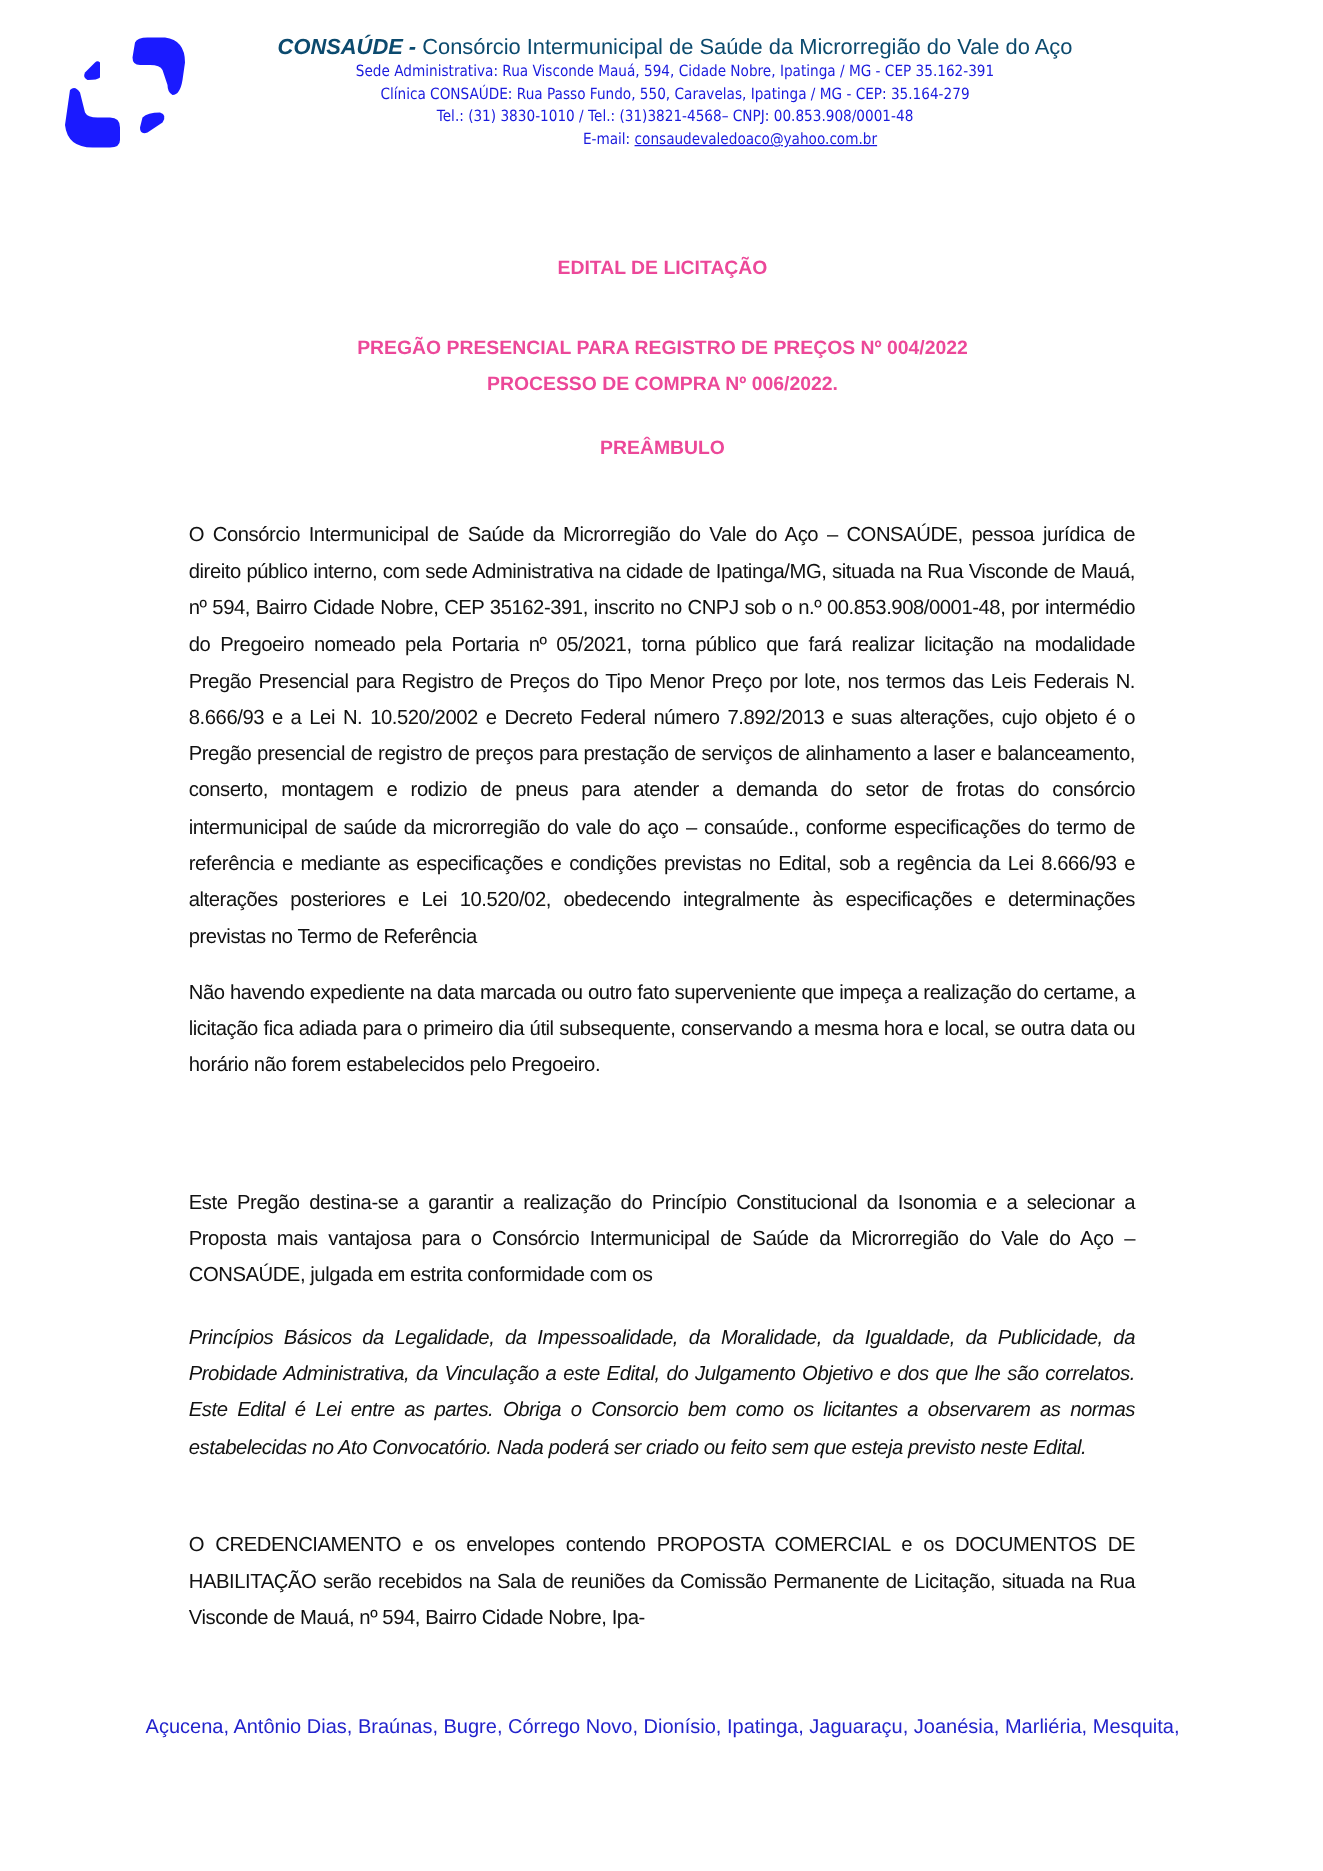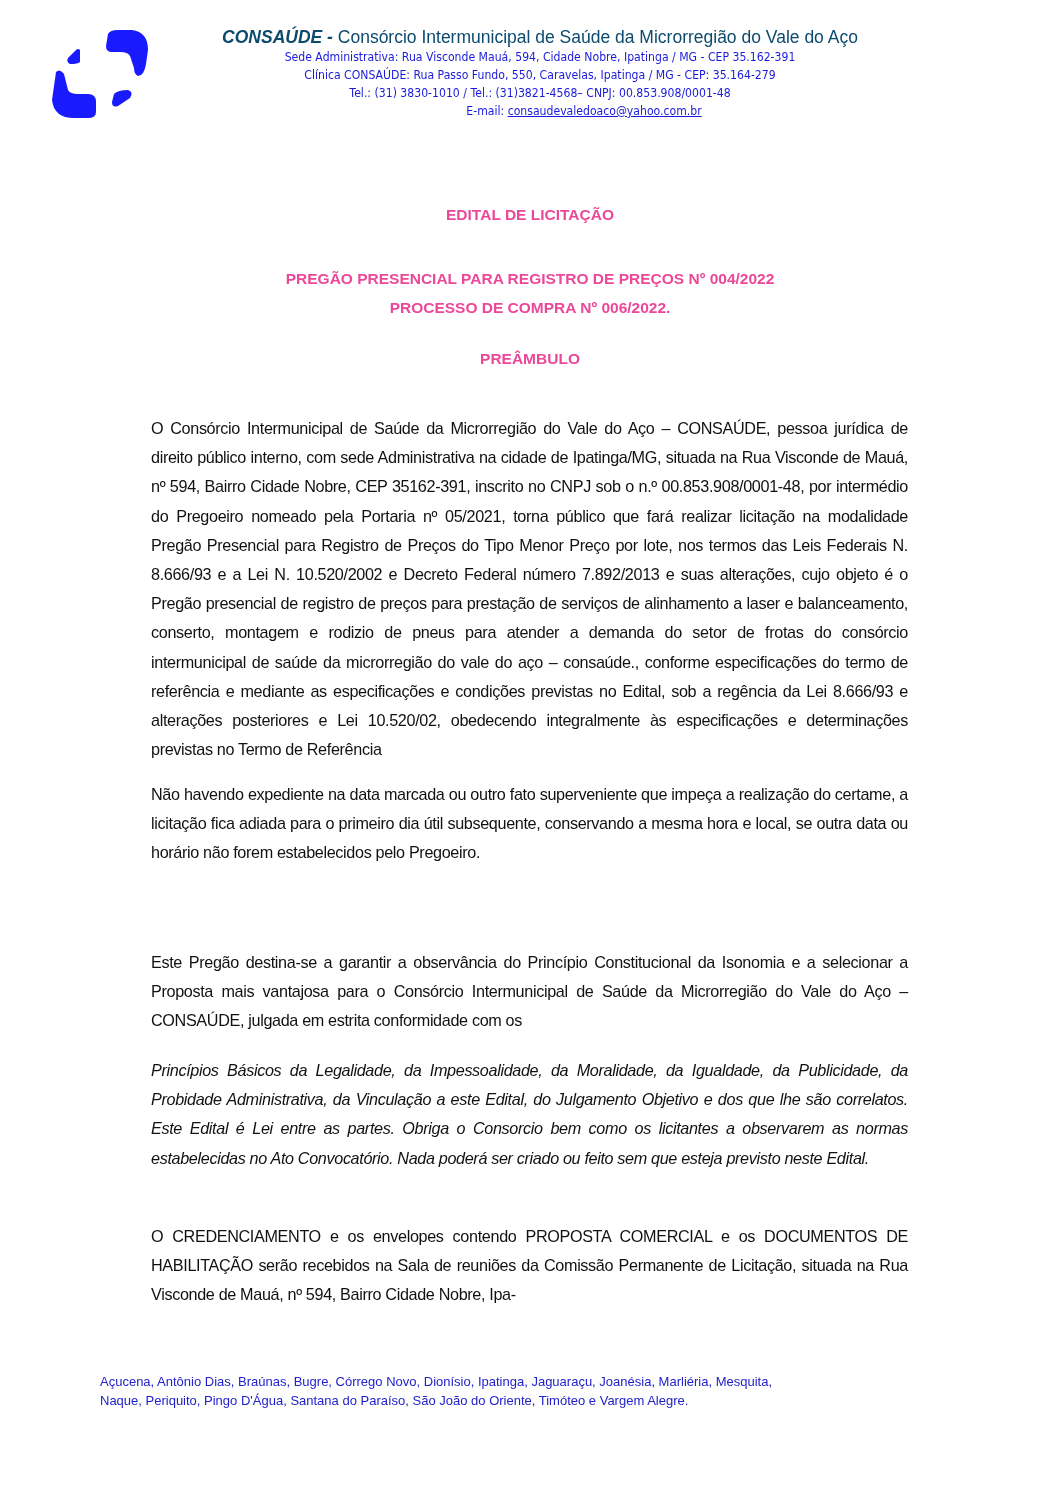--- a/index.html
+++ b/index.html
@@ -20,22 +20,22 @@
   .t3 { top: 350px; text-align: center; }
   .body { position: absolute; left: 151px; width: 757px; font-family: "Liberation Sans", sans-serif;
     font-size: 16.2px; line-height: 29.2px; color: #111; text-align: justify; letter-spacing: -0.35px; }
   .body p { margin: 0; }
   .p1 { top: 414px; }
   .p2 { top: 780px; }
   .p3 { top: 948px; }
   .p4 { top: 1056px; font-style: italic; }
   .p5 { top: 1222px; }
   .body b { font-weight: normal; }
-  .footer { position: absolute; left: 100px; top: 1372px; width: 860px; 
-    font-family: "Liberation Sans", sans-serif; font-size: 13px; line-height: 19px; color: #2222cc; }
+  .footer { position: absolute; left: 100px; top: 1372px; width: 860px; text-align: center;
+    font-family: "Liberation Sans", sans-serif; font-size: 16px; line-height: 19px; color: #2222cc; }
 </style>
 </head>
 <body>
 
 <svg class="logo" viewBox="0 0 104 92">
   <path fill="#1a1aff" d="M60 6 Q62 2 70 2 L84 2 Q100 4 100 22 L98 36 Q96 48 90 48 Q86 46 86 40 L82 28 Q80 24 72 24 L64 24 Q58 24 58 18 Z"></path>
   <path fill="#1a1aff" d="M28 22 Q30 20 32 22 L32 34 Q30 36 22 36 Q18 34 20 30 Z"></path>
   <path fill="#1a1aff" d="M8 44 Q12 40 16 46 L20 62 Q22 66 30 66 L40 66 Q48 66 48 74 L48 84 Q48 90 40 90 L26 90 Q6 90 4 72 Z"></path>
   <path fill="#1a1aff" d="M66 66 Q70 62 80 62 Q86 64 82 70 L70 78 Q64 80 64 74 Z"></path>
 </svg>
@@ -59,25 +59,24 @@
 </div>
 <div class="titles t3">PREÂMBULO</div>
 
 <div class="body p1">
   <p>O Consórcio Intermunicipal de Saúde da Microrregião do Vale do Aço – CONSAÚDE, pessoa jurídica de direito público interno, com sede Administrativa na cidade de Ipatinga/MG, situada na Rua Visconde de Mauá, nº 594, Bairro Cidade Nobre, CEP 35162-391, inscrito no CNPJ sob o n.º 00.853.908/0001-48, por intermédio do Pregoeiro nomeado pela Portaria nº 05/2021, torna público que fará realizar licitação na modalidade Pregão Presencial para Registro de Preços do Tipo Menor Preço por lote, nos termos das Leis Federais N. 8.666/93 e a Lei N. 10.520/2002 e Decreto Federal número 7.892/2013 e suas alterações, cujo objeto é o Pregão presencial de registro de preços para prestação de serviços de alinhamento a laser  e balanceamento,  conserto, montagem e rodizio de pneus para atender a demanda do setor de frotas do consórcio intermunicipal de saúde da microrregião do vale do aço – consaúde., conforme especificações do termo de referência e mediante as especificações e condições previstas no Edital, sob a regência da Lei 8.666/93 e alterações posteriores e Lei 10.520/02, obedecendo integralmente às especificações e determinações previstas no Termo de Referência</p>
 </div>
 <div class="body p2">
   <p>Não havendo expediente na data marcada ou outro fato superveniente que impeça a realização do certame, a licitação fica adiada para o primeiro dia útil subsequente, conservando a mesma hora e local, se outra data ou horário não forem estabelecidos pelo Pregoeiro.</p>
 </div>
 <div class="body p3">
-  <p>Este Pregão destina-se a garantir a observância do Princípio Constitucional da Isonomia e a selecionar a Proposta mais vantajosa para o Consórcio Intermunicipal de Saúde da Microrregião do Vale do Aço – CONSAÚDE, julgada em estrita conformidade com os</p>
+  <p>Este Pregão destina-se a garantir a realização do Princípio Constitucional da Isonomia e a selecionar a Proposta mais vantajosa para o Consórcio Intermunicipal de Saúde da Microrregião do Vale do Aço – CONSAÚDE, julgada em estrita conformidade com os</p>
 </div>
 <div class="body p4">
   <p>Princípios Básicos da Legalidade, da Impessoalidade, da Moralidade, da Igualdade, da Publicidade, da Probidade Administrativa, da Vinculação a este Edital, do Julgamento Objetivo e dos que lhe são correlatos. Este Edital é Lei entre as partes. Obriga o Consorcio bem como os licitantes a observarem as normas estabelecidas no Ato Convocatório. Nada poderá ser criado ou feito sem que esteja previsto neste Edital.</p>
 </div>
 <div class="body p5">
   <p><span>O </span><b>CREDENCIAMENTO</b><span> e os envelopes contendo </span><b>PROPOSTA COMERCIAL e os DOCUMENTOS DE HABILITAÇÃO</b><span> serão recebidos na Sala de reuniões da Comissão Permanente de Licitação, situada na Rua Visconde de Mauá, nº 594, Bairro Cidade Nobre, Ipa-</span></p>
 </div>
 
 <div class="footer">
   <div>Açucena, Antônio Dias, Braúnas, Bugre, Córrego Novo, Dionísio, Ipatinga, Jaguaraçu, Joanésia, Marliéria, Mesquita,</div>
-  <div>Naque, Periquito, Pingo D'Água, Santana do Paraíso, São João do Oriente, Timóteo e Vargem Alegre.</div>
 </div>
 
 </body></html>

